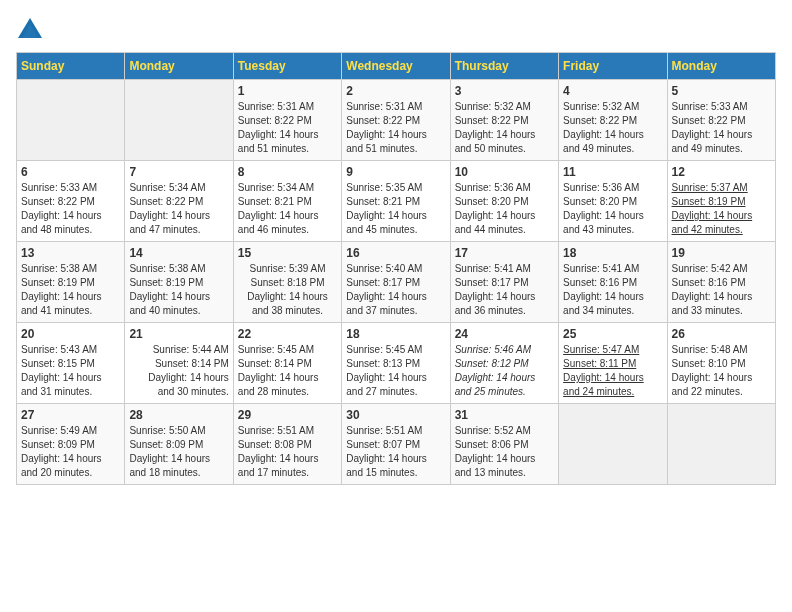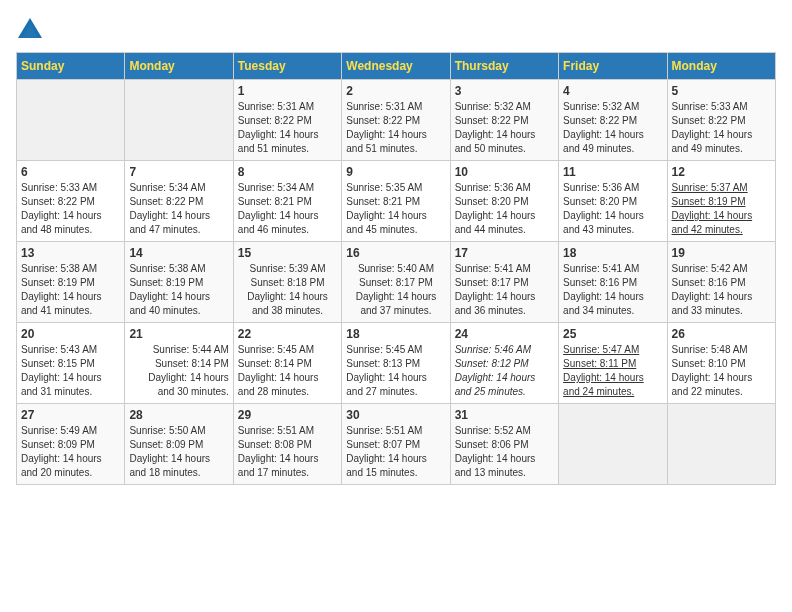--- a/index.html
+++ b/index.html
@@ -218,21 +218,21 @@
 Daylight: 14 hours and 40 minutes.</div>
         </td>
         <td>
           <span class="day-number">15</span>
           <div class="day-info" style="white-space: pre-line; text-align: center;">Sunrise: 5:39 AM
 Sunset: 8:18 PM
 Daylight: 14 hours and 38 minutes.</div>
         </td>
         <td>
           <span class="day-number">16</span>
-          <div class="day-info" style="white-space: pre-line; text-align: center;">Sunrise: 5:40 AM
+          <div class="day-info" style="white-space: pre-line;">Sunrise: 5:40 AM
 Sunset: 8:17 PM
 Daylight: 14 hours and 37 minutes.</div>
         </td>
         <td>
           <span class="day-number">17</span>
           <div class="day-info" style="white-space: pre-line;">Sunrise: 5:41 AM
 Sunset: 8:17 PM
 Daylight: 14 hours and 36 minutes.</div>
         </td>
         <td>

